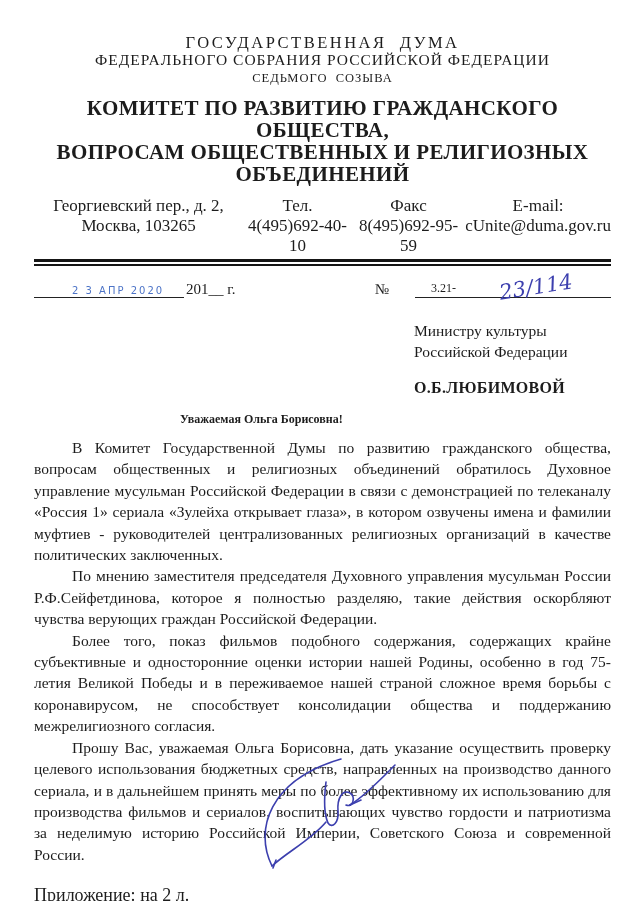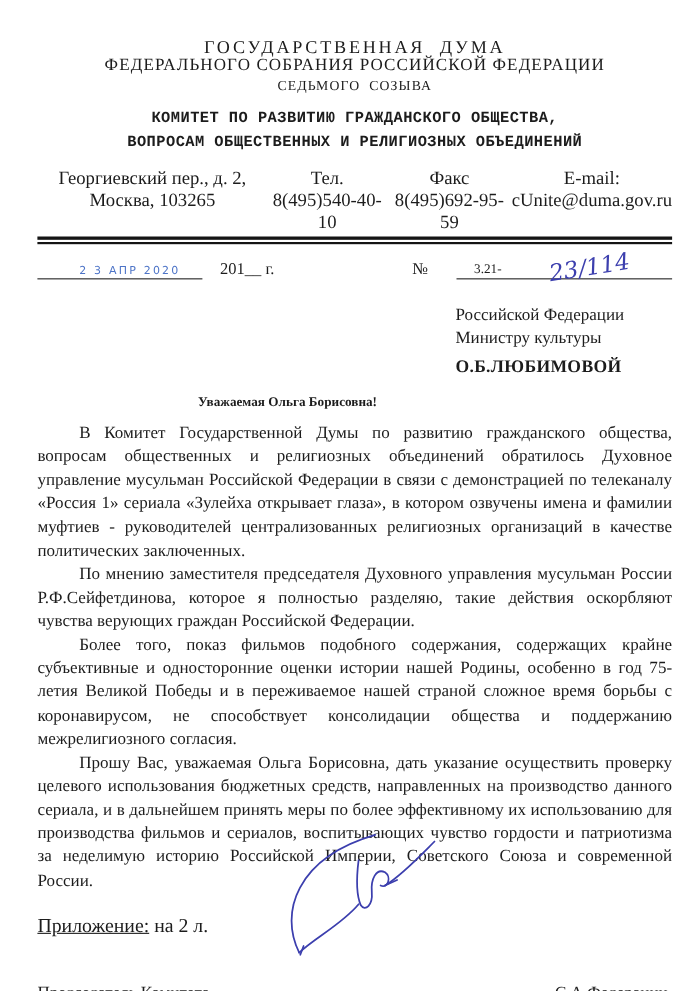--- a/index.html
+++ b/index.html
@@ -13,53 +13,53 @@
     box-sizing:border-box;
   }
   .content{position:relative;padding:34px 12px 0 34px;}
 
   
   .letterhead{text-align:center;}
   .org1{font-size:16.5px;letter-spacing:2.5px;line-height:17px;}
   .org2{font-size:15.5px;letter-spacing:1px;line-height:17px;}
   .org3{font-size:12.5px;letter-spacing:1px;line-height:16px;margin-top:2px;}
   .committee{margin-top:11px;font-weight:bold;}
-  .committee div{font-size:14px;line-height:22px;letter-spacing:.4px;font-family:Liberation Mono, monospace;}
+  .committee div{font-size:21px;line-height:22px;letter-spacing:.4px;}
   .contacts{
     display:flex;justify-content:space-between;align-items:baseline;
     margin-top:11px;font-size:17px;white-space:nowrap;
   }
   .rule{margin-top:3px;height:2px;border-top:3px solid #151515;border-bottom:2px solid #151515;}
 
   
   .refrow{display:flex;justify-content:space-between;margin-top:6px;height:26px;font-size:15px;}
   .ref-left,.ref-right{display:flex;align-items:flex-end;}
   .uline{display:inline-block;border-bottom:1.5px solid #222;height:18px;position:relative;}
   .u-short{width:36px;}
   .u-stamp{width:114px;}
   .stamp{
     position:absolute;left:2px;bottom:1px;
     font-family:"DejaVu Sans", sans-serif;
     font-size:10px;letter-spacing:2px;font-weight:500;
     white-space:nowrap;
   }
-  .year{margin-left:16px;}
+  .year{margin-left:2px;}
   .no-sign{margin-right:26px;}
   .u-num{width:196px;}
   .num-printed{position:absolute;left:16px;bottom:1px;font-size:12px;}
   .num-hand{
     position:absolute;left:84px;bottom:-2px;
     font-family:"DejaVu Serif", serif;font-style:italic;
     font-size:21px;transform:rotate(-9deg);
     white-space:nowrap;
   }
 
   
   .recipient{margin-top:22px;margin-left:380px;font-size:15.5px;line-height:21px;}
-  .recipient-name{margin-top:5px;font-weight:bold;font-size:16px;letter-spacing:.3px;}
+  .recipient-name{margin-top:15px;font-weight:bold;font-size:16px;letter-spacing:.3px;}
 
   
   .salutation{margin-top:14px;margin-left:146px;font-weight:bold;font-size:12px;}
   .body{margin-top:10px;font-size:15.5px;line-height:21.4px;text-align:justify;}
   .body p{margin:0;text-indent:38px;}
 
   
   .attachment{margin-top:20px;font-size:18px;}
   .attachment .lbl{text-decoration:underline;}
 
@@ -79,21 +79,21 @@
     <div class="letterhead">
       <div class="org1 t">ГОСУДАРСТВЕННАЯ  ДУМА</div>
       <div class="org2 t">ФЕДЕРАЛЬНОГО СОБРАНИЯ РОССИЙСКОЙ ФЕДЕРАЦИИ</div>
       <div class="org3 t">СЕДЬМОГО  СОЗЫВА</div>
       <div class="committee">
         <div class="t">КОМИТЕТ ПО РАЗВИТИЮ ГРАЖДАНСКОГО ОБЩЕСТВА,</div>
         <div class="t">ВОПРОСАМ ОБЩЕСТВЕННЫХ И РЕЛИГИОЗНЫХ ОБЪЕДИНЕНИЙ</div>
       </div>
       <div class="contacts">
         <span class="t">Георгиевский пер., д. 2, Москва, 103265</span>
-        <span class="t">Тел. 8(495)540-40-10</span>
+        <span class="t">Тел. 4(495)692-40-10</span>
         <span class="t">Факс 8(495)692-95-59</span>
         <span class="t">E-mail: cUnite@duma.gov.ru</span>
       </div>
       <div class="rule"></div>
     </div>
 
     <div class="refrow">
       <div class="ref-left">
         <span class="uline u-short"></span>
           <span class="uline u-stamp">
@@ -104,22 +104,22 @@
       <div class="ref-right">
         <span class="no-sign t">№</span>
         <span class="uline u-num">
           <span class="num-printed t">3.21-</span>
           <span class="num-hand t" style="color:#3c3fae;">23/114</span>
         </span>
       </div>
     </div>
 
     <div class="recipient">
+      <div class="t">Министру культуры</div>
       <div class="t">Российской Федерации</div>
-      <div class="t">Министру культуры</div>
       <div class="recipient-name t">О.Б.ЛЮБИМОВОЙ</div>
     </div>
 
     <div class="salutation t">Уважаемая Ольга Борисовна!</div>
 
     <div class="body">
       <p class="t">В Комитет Государственной Думы по развитию гражданского общества, вопросам общественных и религиозных объединений обратилось Духовное управление мусульман Российской Федерации в связи с демонстрацией по телеканалу «Россия 1» сериала «Зулейха открывает глаза», в котором озвучены имена и фамилии муфтиев - руководителей централизованных религиозных организаций в качестве политических заключенных.</p>
       <p class="t">По мнению заместителя председателя Духовного управления мусульман России Р.Ф.Сейфетдинова, которое я полностью разделяю, такие действия оскорбляют чувства верующих граждан Российской Федерации.</p>
       <p class="t">Более того, показ фильмов подобного содержания, содержащих крайне субъективные и односторонние оценки истории нашей Родины, особенно в год 75-летия Великой Победы и в переживаемое нашей страной сложное время борьбы с коронавирусом, не способствует консолидации общества и поддержанию межрелигиозного согласия.</p>
       <p class="t">Прошу Вас, уважаемая Ольга Борисовна, дать указание осуществить проверку целевого использования бюджетных средств, направленных на производство данного сериала, и в дальнейшем принять меры по более эффективному их использованию для производства фильмов и сериалов, воспитывающих чувство гордости и патриотизма за неделимую историю Российской Империи, Советского Союза и современной России.</p>

